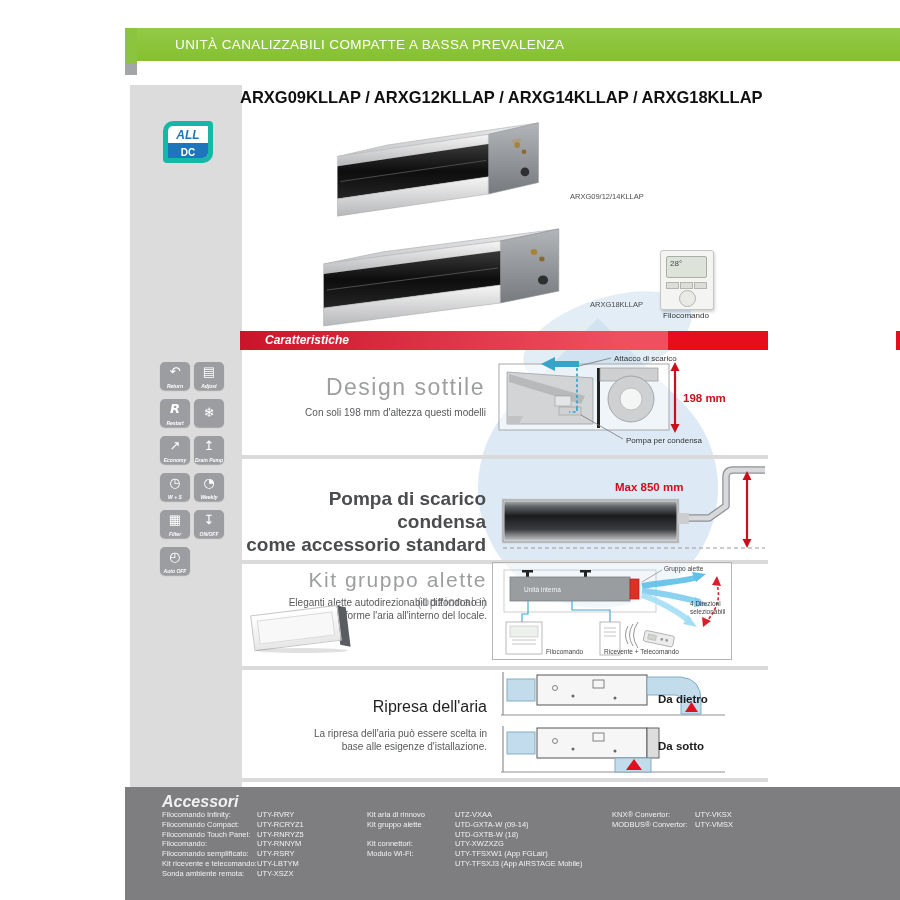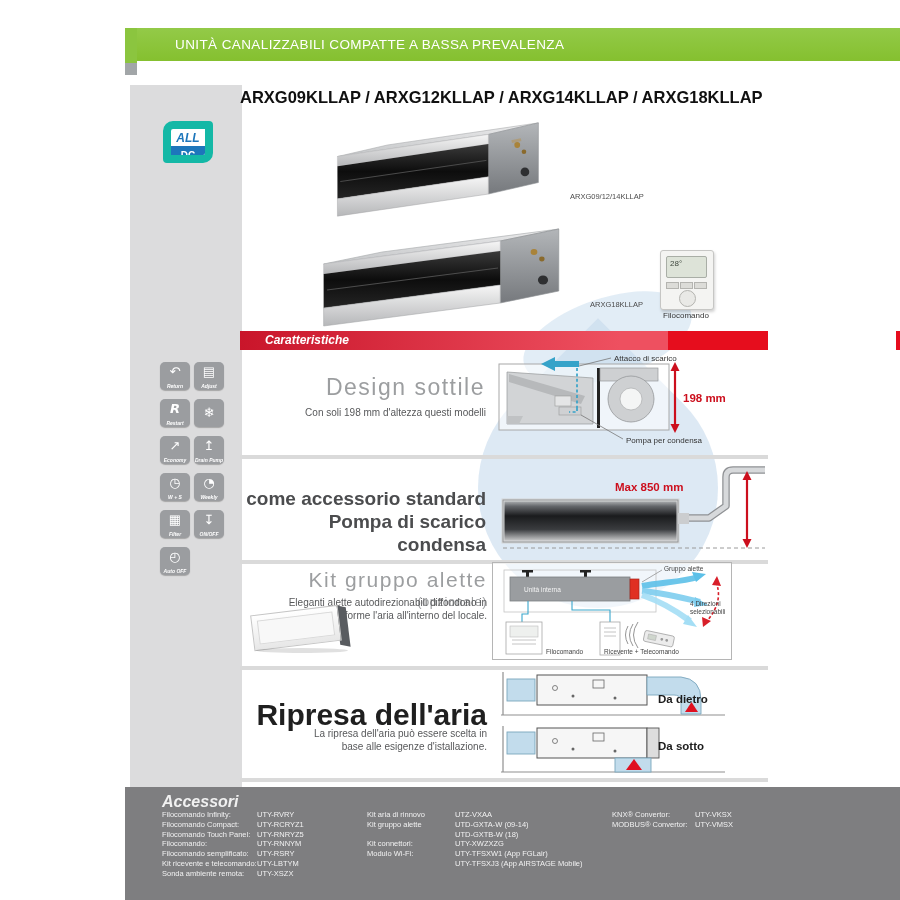--- a/index.html
+++ b/index.html
@@ -6,21 +6,21 @@
   body{width:900px;height:900px;position:relative;background:#fff;
        font-family:"Liberation Sans",sans-serif;overflow:hidden}
   .abs{position:absolute}
   
   .green-bar{left:137px;top:28px;width:763px;height:33px;background:linear-gradient(#93ca48,#85c02f);
              color:#fff;font-size:13.5px;letter-spacing:.4px;line-height:33px;padding-left:38px;box-sizing:border-box}
   .green-tab{left:125px;top:28px;width:12px;height:35px;background:#8bc53f}
   .gray-tab{left:125px;top:63px;width:12px;height:12px;background:#a2a6a8}
   
   .sidebar{left:130px;top:85px;width:112px;height:702px;background:#dcdcdd}
-  .alldc{left:163px;top:121px;width:50px;height:42px;background:#fff;border:8px solid #14b8a6;
+  .alldc{left:163px;top:121px;width:50px;height:42px;background:#fff;border:5px solid #14b8a6;
          border-radius:10px 4px 10px 4px;overflow:hidden;box-sizing:border-box}
   .alldc .top{height:17px;display:flex;align-items:center;justify-content:center;
               color:#1d76bb;font-style:italic;font-weight:bold;font-size:12px}
   .alldc .bot{height:19px;background:#1d76bb;display:flex;align-items:center;justify-content:center;
               color:#fff;font-weight:bold;font-size:10px}
   .icon-grid{left:160px;top:362px;width:66px;display:grid;grid-template-columns:30px 30px;gap:9px 4px}
   .fbadge{width:30px;height:28px;background:#9b9da0;border-radius:5px;position:relative;color:#fff;
           box-shadow:0 1px 1px rgba(0,0,0,.25)}
   .fbadge .glyph{position:absolute;top:0;left:0;right:0;text-align:center;font-size:13px;line-height:20px;
                  font-family:"DejaVu Sans",sans-serif}
@@ -240,22 +240,22 @@
   <text x="129" y="91" font-size="8" fill="#333">Pompa per condensa</text>
   <g>
     <line x1="178" y1="17" x2="178" y2="74" stroke="#cc0f1d" stroke-width="2.2"></line>
     <polygon points="178,10 173.5,19 182.5,19" fill="#cc0f1d"></polygon>
     <polygon points="178,81 173.5,72 182.5,72" fill="#cc0f1d"></polygon>
   </g>
   <text x="186" y="50" font-size="11.5" font-weight="bold" fill="#cc0f1d">198 mm</text>
 </svg>
 
 <div class="abs sec-title-dark r-align" style="left:240px;top:487px;width:246px;font-size:19px;line-height:23px">
+  <div>Pompa di scarico condensa</div>
   <div>come accessorio standard</div>
-  <div>Pompa di scarico condensa</div>
 </div>
 <svg class="abs" style="left:495px;top:460px" width="275" height="95" viewBox="0 0 275 95">
   <line x1="8" y1="88" x2="270" y2="88" stroke="#9a9a9a" stroke-width="1" stroke-dasharray="4,3"></line>
   <rect x="8" y="40" width="175" height="42" fill="url(#gMetal)" stroke="#d4d5d6" stroke-width="3"></rect>
   <rect x="8" y="40" width="175" height="42" fill="none" stroke="#8b8d90" stroke-width="0.8"></rect>
   <rect x="183" y="53" width="11" height="11" fill="#cbcdcf" stroke="#93959" stroke-width="0.7"></rect>
   <path d="M194,58 L214,58 L231,46 L231,17 Q231,10 238,10 L270,10" fill="none" stroke="#8f9194" stroke-width="7.5" stroke-linejoin="round"></path>
   <path d="M194,58 L214,58 L231,46 L231,17 Q231,10 238,10 L270,10" fill="none" stroke="#d7d9db" stroke-width="5" stroke-linejoin="round"></path>
   <g>
     <line x1="252" y1="18" x2="252" y2="84" stroke="#cc0f1d" stroke-width="2.2"></line>
@@ -324,21 +324,21 @@
   </g>
   <g transform="rotate(12 166 76)">
     <rect x="152" y="71" width="30" height="11" rx="2" fill="#ececec" stroke="#9a9a9a" stroke-width="0.7"></rect>
     <rect x="156" y="74" width="8" height="5" fill="#cfd6cd" stroke="#aaa" stroke-width="0.5"></rect>
     <circle cx="170" cy="76.5" r="1.4" fill="#999"></circle>
       <circle cx="175" cy="76.5" r="1.4" fill="#999"></circle>
   </g>
   <text x="112" y="92" font-size="6.5" fill="#444">Ricevente + Telecomando</text>
 </svg>
 
-<div class="abs r-align" style="left:240px;top:698px;width:247px;font-size:30px;font-weight:bold;color:#1f1f1f">Ripresa dell'aria</div>
+<div class="abs r-align" style="left:240px;top:698px;width:247px;font-size:16px;font-weight:normal;color:#1f1f1f">Ripresa dell'aria</div>
 <div class="abs desc r-align" style="left:240px;top:727px;width:247px">
   <div>La ripresa dell'aria può essere scelta in</div>
   <div>base alle esigenze d'istallazione.</div>
 </div>
 <svg class="abs" style="left:495px;top:670px" width="235" height="50" viewBox="0 0 235 50">
   <line x1="8" y1="2" x2="8" y2="45" stroke="#8f8f8f" stroke-width="1.2"></line>
   <line x1="6" y1="45" x2="230" y2="45" stroke="#8f8f8f" stroke-width="1.2"></line>
   <rect x="12" y="9" width="28" height="22" fill="#c2dcec" stroke="#7aa6bd" stroke-width="0.9"></rect>
   <rect x="42" y="5" width="110" height="30" fill="#f6f6f6" stroke="#555" stroke-width="1"></rect>
   <circle cx="60" cy="18" r="2.5" fill="none" stroke="#666" stroke-width="0.8"></circle>

